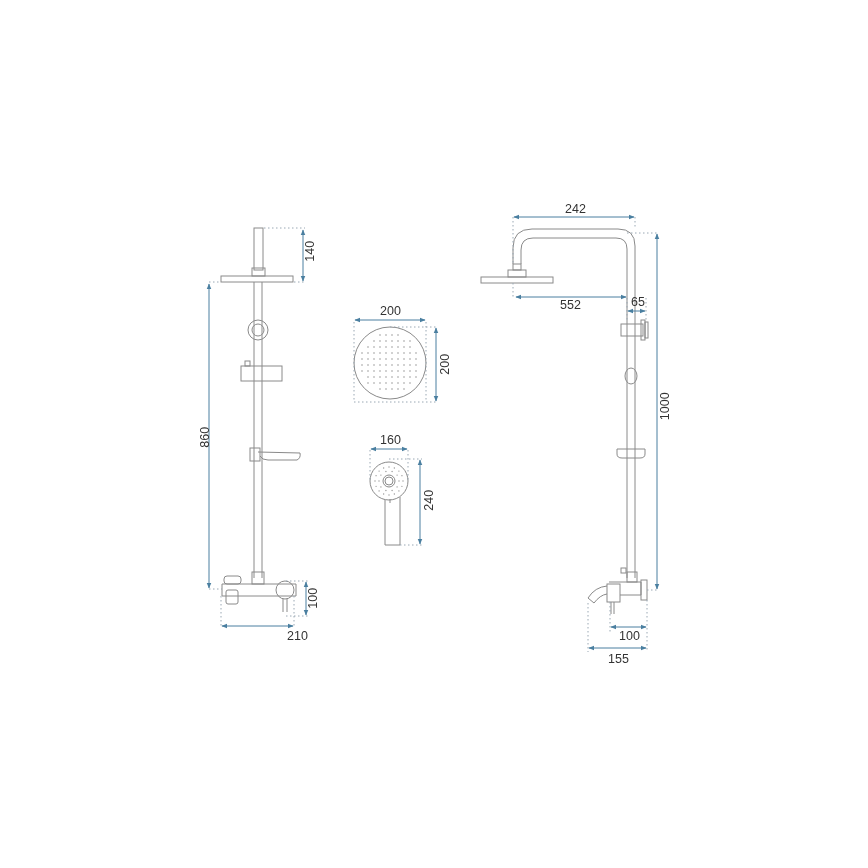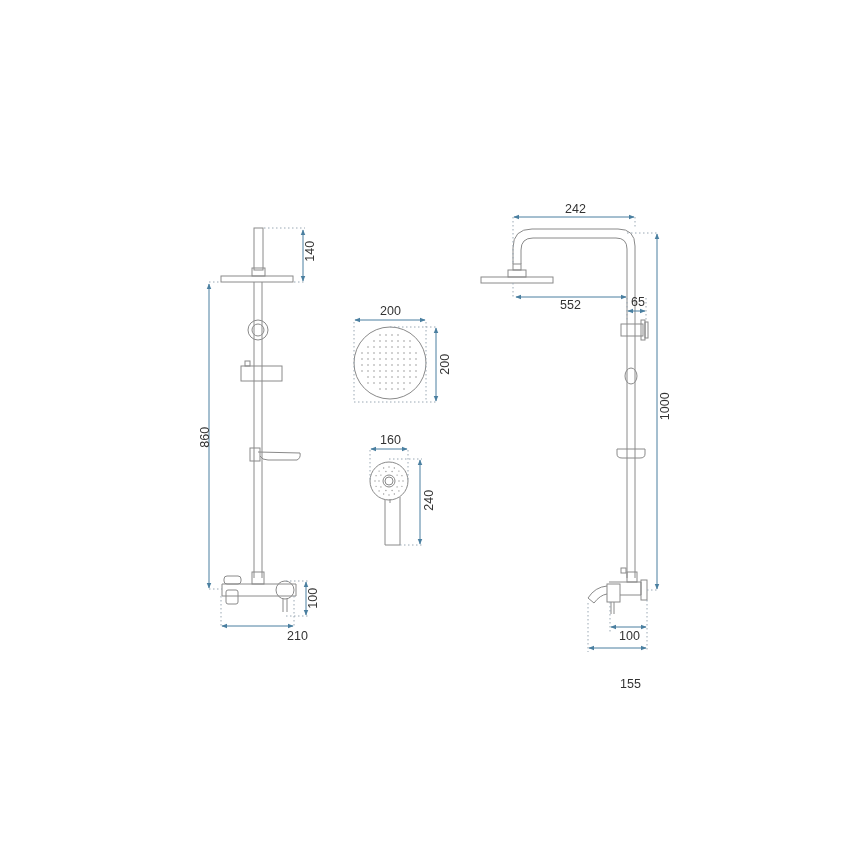--- a/index.html
+++ b/index.html
@@ -270,14 +270,14 @@
   
   <span class="lbl" style="left:380px;top:434px;">160</span>
   <span class="lbl vlbl" style="left:419px;top:494px;">240</span>
 
   
   <span class="lbl" style="left:565px;top:203px;">242</span>
   <span class="lbl" style="left:560px;top:299px;">552</span>
   <span class="lbl" style="left:631px;top:296px;">65</span>
   <span class="lbl vlbl" style="left:651px;top:400px;">1000</span>
   <span class="lbl" style="left:619px;top:630px;">100</span>
-  <span class="lbl" style="left:608px;top:678px;margin-left:12px;">155</span>
+  <span class="lbl" style="left:608px;top:653px;">155</span>
 </div>
 
 </body></html>

